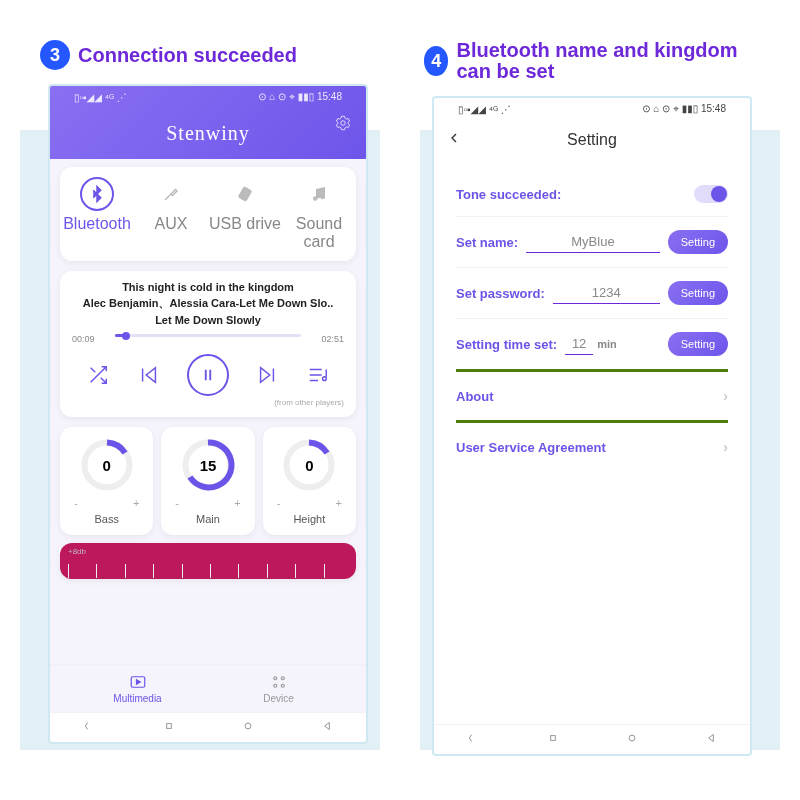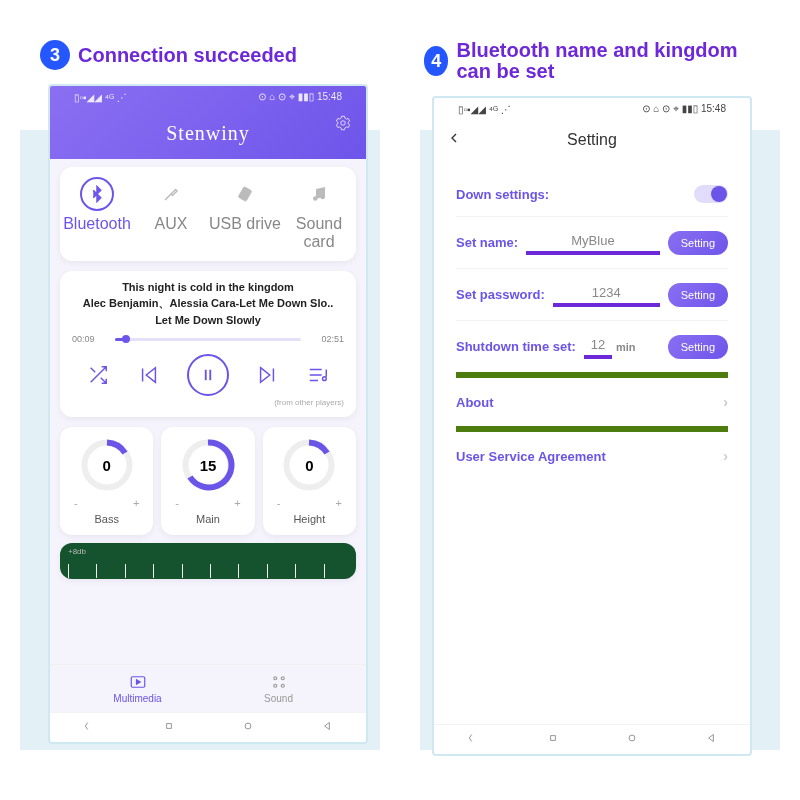--- a/index.html
+++ b/index.html
@@ -70,40 +70,40 @@
   .src .ico svg { width:18px;height:18px; stroke:currentColor; fill:currentColor;}
   .src:not(.active) .ico { color:#bbb; }
 
   .player {
     margin: 0 10px 10px; background:#fff; border-radius:12px; padding: 10px 12px; box-shadow:0 2px 6px rgba(0,0,0,.06);
     font-size:11px; text-align:center; color:#222;
   }
   .player .l1{font-weight:600;}
   .player .l2{font-weight:700; margin-top:3px;}
   .player .l3{font-weight:700; margin-top:3px;}
-  .progress { display:flex; align-items:center; gap:20px; margin-top:8px; font-size:9px; color:#888;}
+  .progress { display:flex; align-items:flex-start; gap:20px; margin-top:8px; font-size:9px; color:#888;}
   .bar { flex:1; height:3px; background:#e4e0f7; border-radius:2px; position:relative;}
   .bar .fill{ position:absolute; left:0; top:0; bottom:0; width:6%; background:#6e55ea; border-radius:2px;}
   .bar .dot{ position:absolute; left:6%; top:50%; width:8px;height:8px;background:#6e55ea;border-radius:50%;transform:translate(-50%,-50%);}
   .ctrls { display:flex; justify-content:space-around; align-items:center; margin-top:10px;}
   .ctrls .btn { width:28px;height:28px; color:#6a55e8; display:flex;align-items:center;justify-content:center;}
   .ctrls .btn svg{width:22px;height:22px;stroke:currentColor;fill:none;stroke-width:1.6;}
   .ctrls .play { width:42px;height:42px;border:2px solid #6a55e8;border-radius:50%;}
   .ctrls .play svg{width:18px;height:18px;}
   .from-other{ font-size:8px; color:#aaa; text-align:right; margin-top:2px;}
 
   .dials { display:flex; gap:8px; margin: 0 10px 8px;}
   .dial { flex:1; background:#fff; border-radius:12px; padding:8px 4px 10px; text-align:center; box-shadow:0 2px 6px rgba(0,0,0,.06);}
   .gauge { width:60px; height:60px; margin:0 auto 2px; position:relative;}
   .gauge svg { width:100%; height:100%;}
   .gauge .val{ position:absolute; inset:0; display:flex;align-items:center;justify-content:center; font-weight:700; font-size:15px;}
   .pm { display:flex; justify-content:space-between; padding:0 10px; font-size:11px; color:#aaa;}
   .dial .lbl{ font-size:11px; margin-top:4px; color:#555;}
 
-  .eq-strip { margin: 0 10px 6px; background:#14532d; border-radius:12px; height:36px; box-shadow:0 2px 6px rgba(0,0,0,.06); font-size:8px; color:#bbb; padding:4px 8px;}
+  .eq-strip { margin: 0 10px 6px; background:#be185d; border-radius:12px; height:36px; box-shadow:0 2px 6px rgba(0,0,0,.06); font-size:8px; color:#bbb; padding:4px 8px;}
   .eq-strip .bars{height:20px; display:flex; gap:4px; align-items:flex-end; margin-top:2px;}
   .eq-strip .bars span{flex:1;border-left:1px solid #eee;height:14px;}
 
   .tabs { margin-top:auto; display:flex; border-top:1px solid #f0f0f0; padding:8px 17px;}
   .tab { flex:1; text-align:center; font-size:10px; color:#999;}
   .tab.active { color:#6a55e8;}
   .tab .ti{ width:18px;height:18px;margin:0 auto 2px; display:block;}
   .tab .ti svg{width:100%;height:100%;stroke:currentColor;fill:none;stroke-width:1.6;}
 
   .navbar { height:30px; display:flex; justify-content:space-around; align-items:center; color:#888; border-top:1px solid #f3f3f3;}
@@ -112,30 +112,30 @@
   
   .header2 { display:flex; align-items:center; padding:10px 12px; font-size:16px; color:#333;}
   .header2 .back svg{width:16px;height:16px;stroke:#333;fill:none;stroke-width:2;}
   .header2 .ttl{ flex:1; text-align:center; font-weight:500; margin-left:-16px;}
 
   .settings { padding: 12px 22px; font-size:13px;}
   .row { display:flex; align-items:center; padding:13px 0; color:#6a55e8; font-weight:600;}
   .row.sep { border-bottom:1px solid #f2f2f2;}
   .row .lab{ flex-shrink:0; margin-right:8px;}
   .row input{
-    flex:1; min-width:0; border:none; border-bottom:4px solid #6d28d9;
+    flex:1; min-width:0; border:none; border-bottom:1px solid #6d28d9;
     text-align:center; font-size:13px; color:#888; padding:3px 0; outline:none; background:transparent;
   }
   .pill {
     margin-left:8px; background:linear-gradient(135deg,#8a6ff2,#6e55ea);
     color:#fff; font-size:11px; padding:6px 13px; border-radius:14px; border:none;
   }
   .toggle { margin-left:auto; width:34px;height:18px;background:#e2dcfb;border-radius:9px;position:relative;}
   .toggle::after{content:"";position:absolute;right:1px;top:1px;width:16px;height:16px;background:#6a55e8;border-radius:50%;}
-  .linkrow { padding:16px 0; color:#6a55e8; font-weight:600; display:flex; justify-content:space-between; align-items:center; border-top:6px solid #4d7c0f;}
+  .linkrow { padding:16px 0; color:#6a55e8; font-weight:600; display:flex; justify-content:space-between; align-items:center; border-top:3px solid #4d7c0f;}
   .linkrow .chev{color:#ccc;font-size:14px;}
   .min { font-size:11px; color:#888; margin-left:4px;}
 </style>
 </head>
 <body>
 
 <div class="bg-panel bg-left"></div>
 <div class="bg-panel bg-right"></div>
 
 <div class="col">
@@ -308,21 +308,21 @@
               </svg></span>
           <span>Multimedia</span>
         </div>
         <div class="tab">
           <span class="ti"><svg viewBox="0 0 24 24">
                 <circle cx="7" cy="7" r="2"></circle>
                 <circle cx="17" cy="7" r="2"></circle>
                 <circle cx="7" cy="17" r="2"></circle>
                 <circle cx="17" cy="17" r="2"></circle>
               </svg></span>
-          <span>Sound</span>
+          <span>Device</span>
         </div>
       </div>
     </div>
 
     <div class="navbar">
       <span><svg viewBox="0 0 24 24">
             <path d="M8 18l-4-6 4-6"></path>
           </svg></span>
       <span><svg viewBox="0 0 24 24">
             <rect x="8" y="8" width="8" height="8"></rect>
@@ -351,38 +351,38 @@
 
     <div class="header2">
       <span class="back"><svg viewBox="0 0 24 24">
             <path d="M15 6l-6 6 6 6"></path>
           </svg></span>
       <span class="ttl">Setting</span>
     </div>
 
     <div class="settings">
       <div class="row sep">
-        <span class="lab">Down settings:</span>
+        <span class="lab">Tone succeeded:</span>
         <div class="toggle"></div>
       </div>
 
       <div class="row sep">
         <span class="lab">Set name:</span>
         <input value="MyBlue" style="">
         <button class="pill">Setting</button>
       </div>
 
       <div class="row sep">
         <span class="lab">Set password:</span>
         <input value="1234" style="">
         <button class="pill">Setting</button>
       </div>
 
       <div class="row">
-        <span class="lab">Shutdown time set:</span>
+        <span class="lab">Setting time set:</span>
         <input style="flex: 0 0 28px;" value="12">
         <span class="min">min</span>
         <button class="pill" style="margin-left:auto">Setting</button>
       </div>
 
       <div class="linkrow">
         <span>About</span>
         <span class="chev">›</span>
       </div>
       <div class="linkrow">

